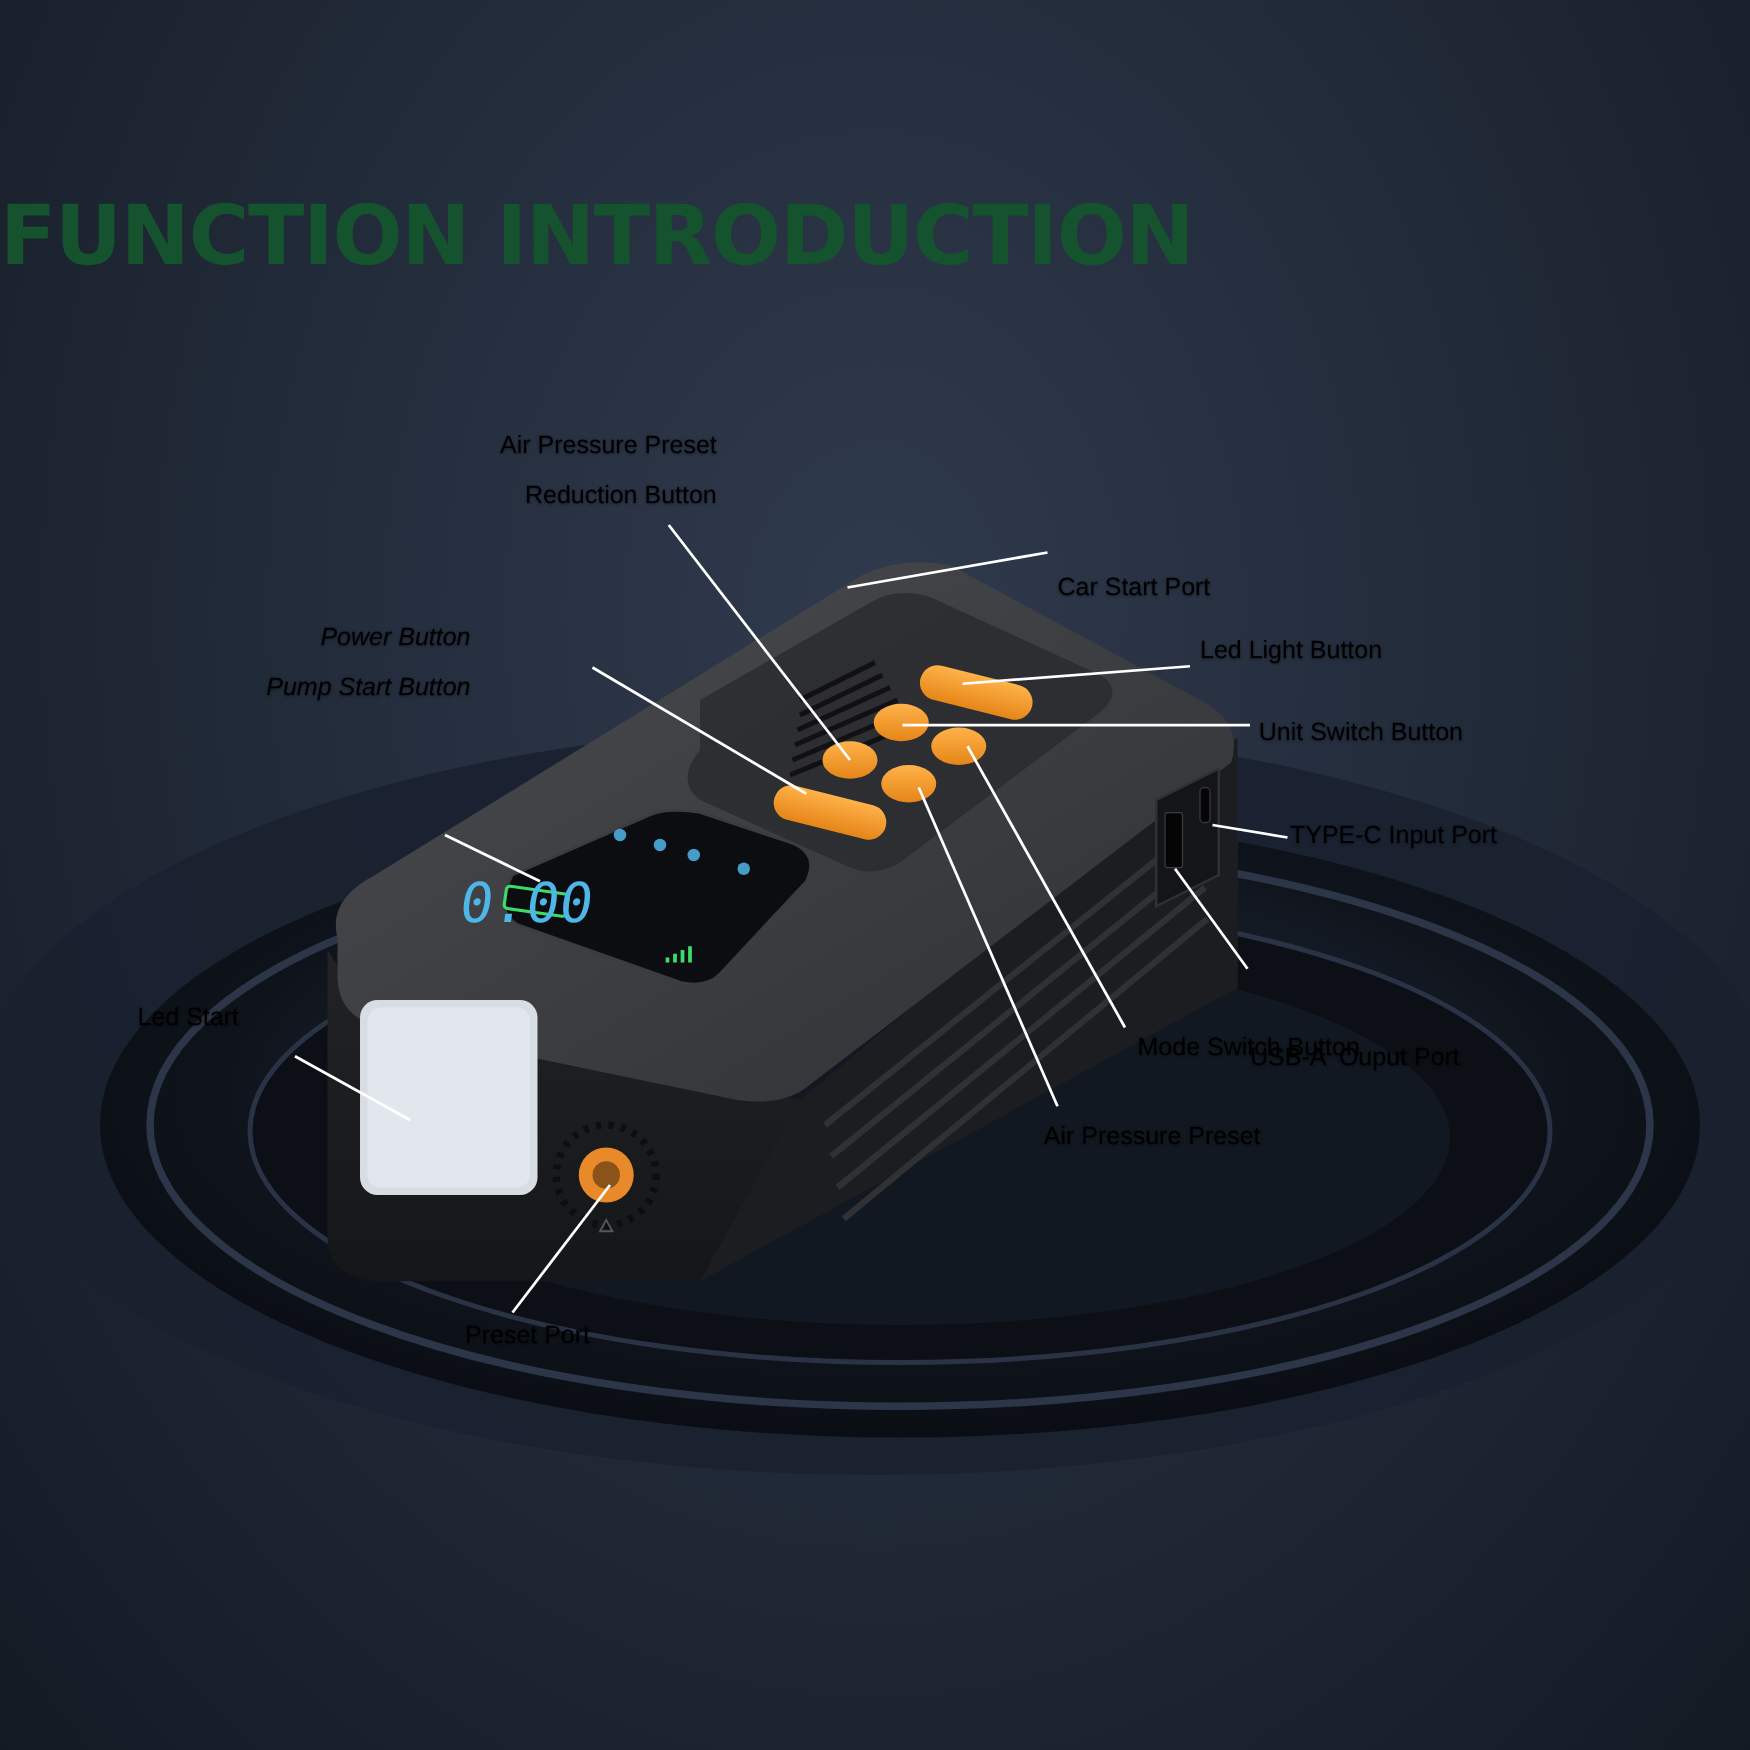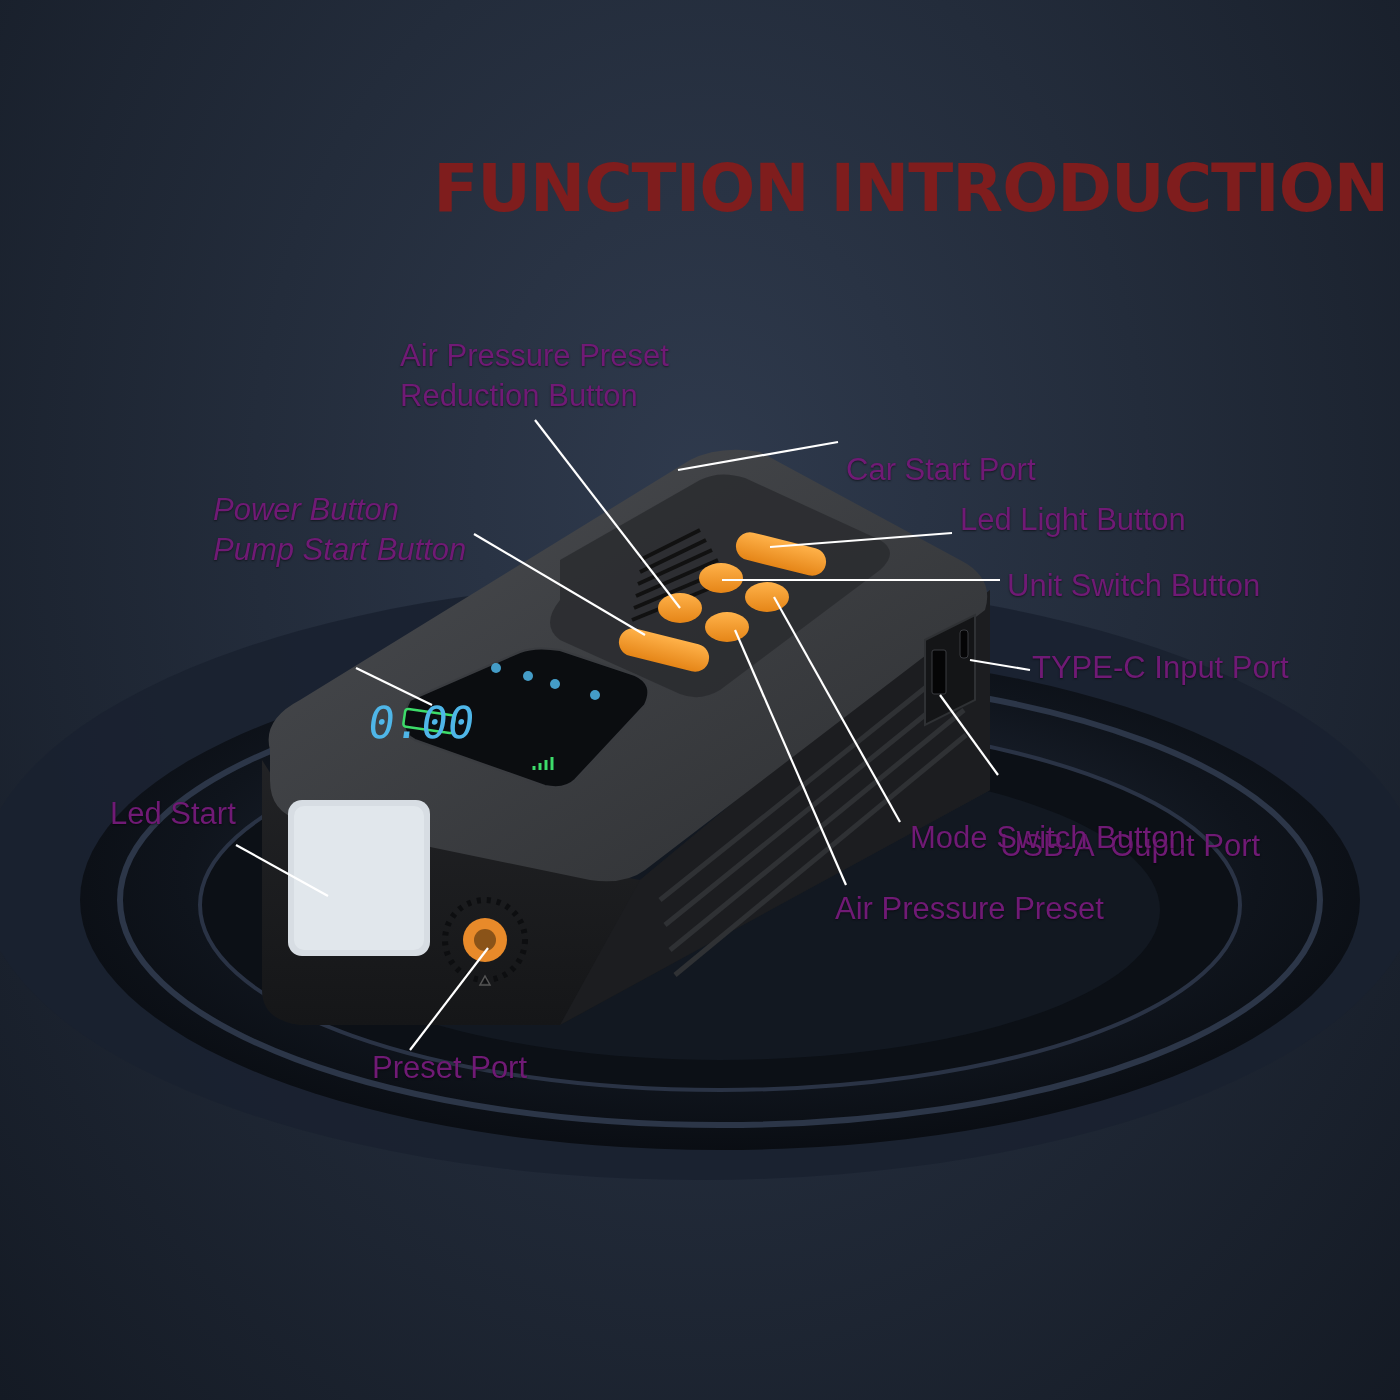--- a/index.html
+++ b/index.html
@@ -3,28 +3,28 @@
 <meta charset="utf-8">
 <style>
   html, body { margin: 0; padding: 0; }
   body {
     width: 1400px; height: 1400px; overflow: hidden; position: relative;
     background: radial-gradient(ellipse at 50% 35%, #2f3a4d 0%, #232c3b 45%, #141a24 100%);
     font-family: "Liberation Sans", sans-serif;
   }
   .stage { position: absolute; inset: 0; }
   .title {
-    position: absolute; left: 0; right: 12px; top: 150px;
-    text-align: right; color: #7f1d1d;
+    position: absolute; left: 0; right: 0; top: 150px;
+    text-align: left; color: #14532d;
     font-family: "DejaVu Sans", sans-serif; font-weight: bold;
     font-size: 66px; letter-spacing: -1px;
   }
   .label {
-    position: absolute; color: #701a75; font-size: 31px; line-height: 40px;
-    white-space: nowrap; text-shadow: 0 1px 2px rgba(0,0,0,0.5);
+    position: absolute; color: #000000; font-size: 20px; line-height: 40px;
+    white-space: nowrap; text-shadow: 0 1px 2px rgba(0,0,0,0.5); text-align: right;
   }
   .label span { display: block; }
   svg.art { position: absolute; left: 0; top: 0; }
 </style>
 </head>
 <body>
 
 <div class="stage">
 
   <svg class="art" width="1400" height="1400" viewBox="0 0 1400 1400">

